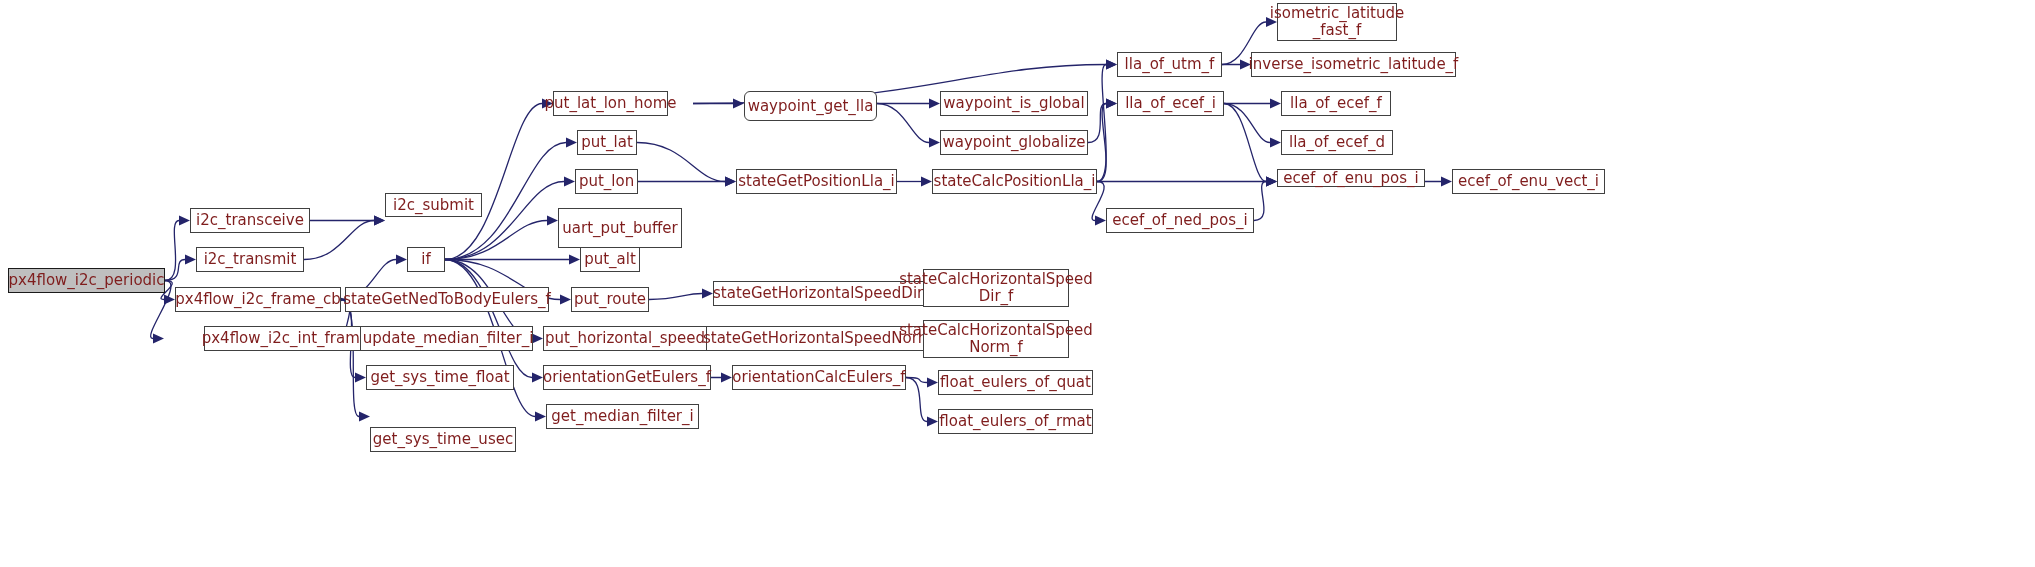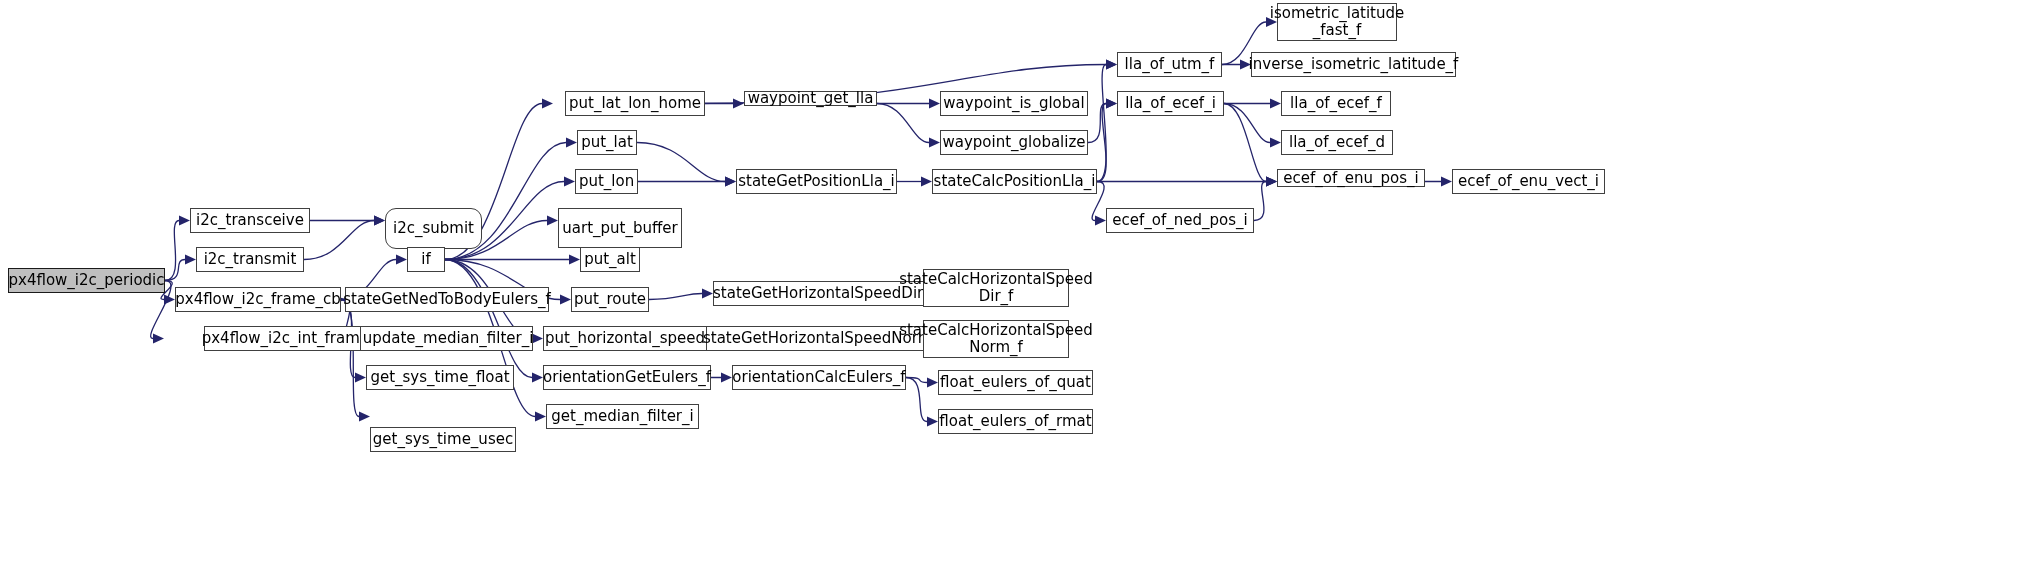--- a/index.html
+++ b/index.html
@@ -21,21 +21,21 @@
     top: 0;
     width: 2035px;
     height: 567px;
     pointer-events: none;
   }
   .node {
     position: absolute;
     box-sizing: border-box;
     border: 1px solid #404040;
     background: #ffffff;
-    color: #000000;
+    color: #7f1d1d;
     font-size: 15px;
     line-height: 1.12;
     display: flex;
     align-items: center;
     justify-content: center;
     text-align: center;
     white-space: pre;
     padding: 0 4px;
   }
   .node.root {
@@ -140,36 +140,36 @@
       <polygon points="1277,181.5 1266,176.5 1266,186.5" fill="#24246a"></polygon>
       <path d="M 1425 181.5 C 1447 181.5 1427.8 181.5 1441 181.5" fill="none" stroke="#24246a" stroke-width="1.3"></path>
       <polygon points="1452,181.5 1441,176.5 1441,186.5" fill="#24246a"></polygon>
     </svg>
   <div id="node-layer">
       <div class="node root" style="left: 8px; top: 268px; width: 157px; height: 25px;">px4flow_i2c_periodic</div>
       <div class="node" style="left: 190px; top: 208px; width: 120px; height: 25px;">i2c_transceive</div>
       <div class="node" style="left: 196px; top: 247px; width: 108px; height: 25px;">i2c_transmit</div>
       <div class="node" style="left: 175px; top: 287px; width: 166px; height: 25px;">px4flow_i2c_frame_cb</div>
       <div class="node" style="left: 164px; top: 326px; width: 188px; height: 25px; margin-left: 40px;">px4flow_i2c_int_frame_cb</div>
-      <div class="node" style="left: 385px; top: 208px; width: 97px; height: 41px; border-radius: 11px;">i2c_submit</div>
+      <div class="node" style="left: 385px; top: 193px; width: 97px; height: 24px;">i2c_submit</div>
       <div class="node" style="left: 407px; top: 247px; width: 38px; height: 25px;">if</div>
       <div class="node" style="left: 345px; top: 287px; width: 204px; height: 25px;">stateGetNedToBodyEulers_f</div>
       <div class="node" style="left: 360px; top: 326px; width: 173px; height: 25px; padding-left: 7px;">update_median_filter_i</div>
       <div class="node" style="left: 366px; top: 365px; width: 148px; height: 25px;">get_sys_time_float</div>
       <div class="node" style="left: 370px; top: 404px; width: 146px; height: 25px; margin-top: 23px;">get_sys_time_usec</div>
-      <div class="node" style="left: 553px; top: 91px; width: 140px; height: 25px; margin-left: 12px;">put_lat_lon_home</div>
+      <div class="node" style="left: 553px; top: 91px; width: 115px; height: 25px;">put_lat_lon_home</div>
       <div class="node" style="left: 577px; top: 130px; width: 60px; height: 25px;">put_lat</div>
       <div class="node" style="left: 575px; top: 169px; width: 63px; height: 25px;">put_lon</div>
       <div class="node" style="left: 558px; top: 208px; width: 124px; height: 40px;">uart_put_buffer</div>
       <div class="node" style="left: 580px; top: 247px; width: 60px; height: 25px;">put_alt</div>
       <div class="node" style="left: 571px; top: 287px; width: 78px; height: 25px;">put_route</div>
       <div class="node" style="left: 543px; top: 326px; width: 164px; height: 25px;">put_horizontal_speed</div>
       <div class="node" style="left: 543px; top: 365px; width: 168px; height: 25px;">orientationGetEulers_f</div>
       <div class="node" style="left: 546px; top: 404px; width: 153px; height: 25px;">get_median_filter_i</div>
-      <div class="node" style="left: 744px; top: 91px; width: 133px; height: 15px;">waypoint_get_lla</div>
+      <div class="node" style="left: 744px; top: 91px; width: 133px; height: 30px; border-radius: 6px;">waypoint_get_lla</div>
       <div class="node" style="left: 736px; top: 169px; width: 161px; height: 25px;">stateGetPositionLla_i</div>
       <div class="node" style="left: 713px; top: 281px; width: 223px; height: 25px;">stateGetHorizontalSpeedDir_f</div>
       <div class="node" style="left: 706px; top: 326px; width: 236px; height: 25px;">stateGetHorizontalSpeedNorm_f</div>
       <div class="node" style="left: 732px; top: 365px; width: 174px; height: 25px;">orientationCalcEulers_f</div>
       <div class="node" style="left: 940px; top: 91px; width: 148px; height: 25px;">waypoint_is_global</div>
       <div class="node" style="left: 940px; top: 130px; width: 148px; height: 25px;">waypoint_globalize</div>
       <div class="node" style="left: 932px; top: 169px; width: 165px; height: 25px;">stateCalcPositionLla_i</div>
       <div class="node" style="left: 1106px; top: 208px; width: 148px; height: 25px;">ecef_of_ned_pos_i</div>
       <div class="node" style="left: 923px; top: 269px; width: 146px; height: 38px;">stateCalcHorizontalSpeed
 Dir_f</div>

